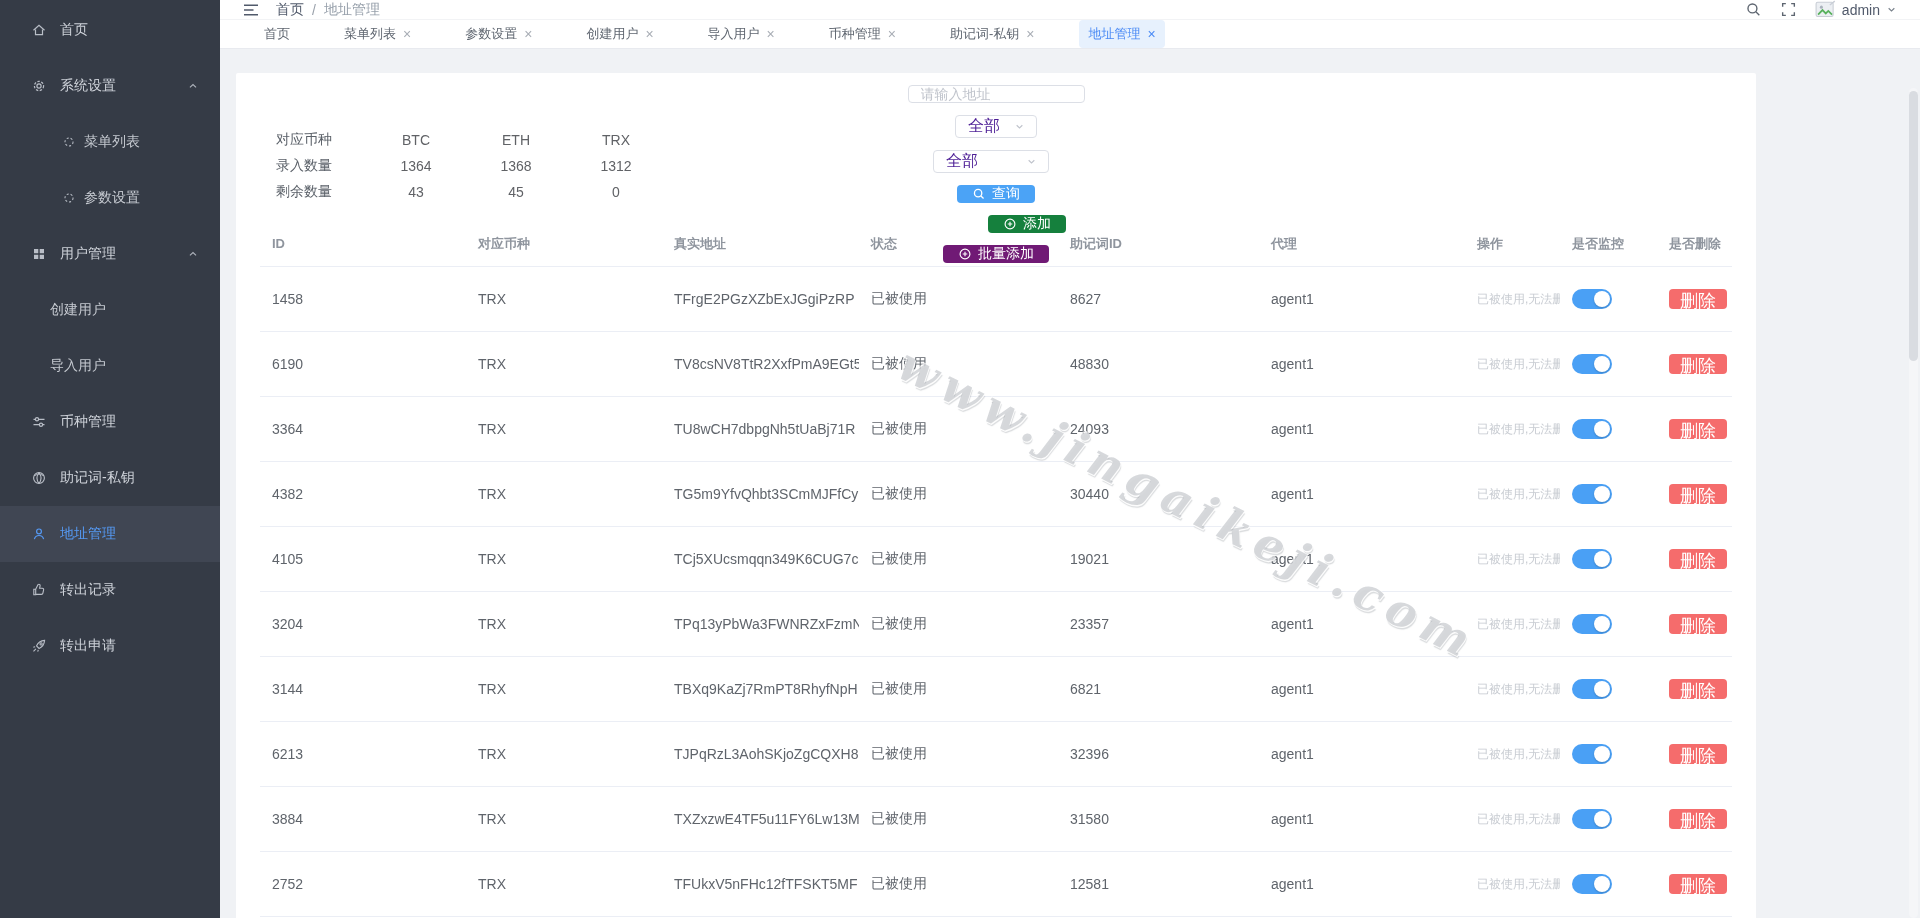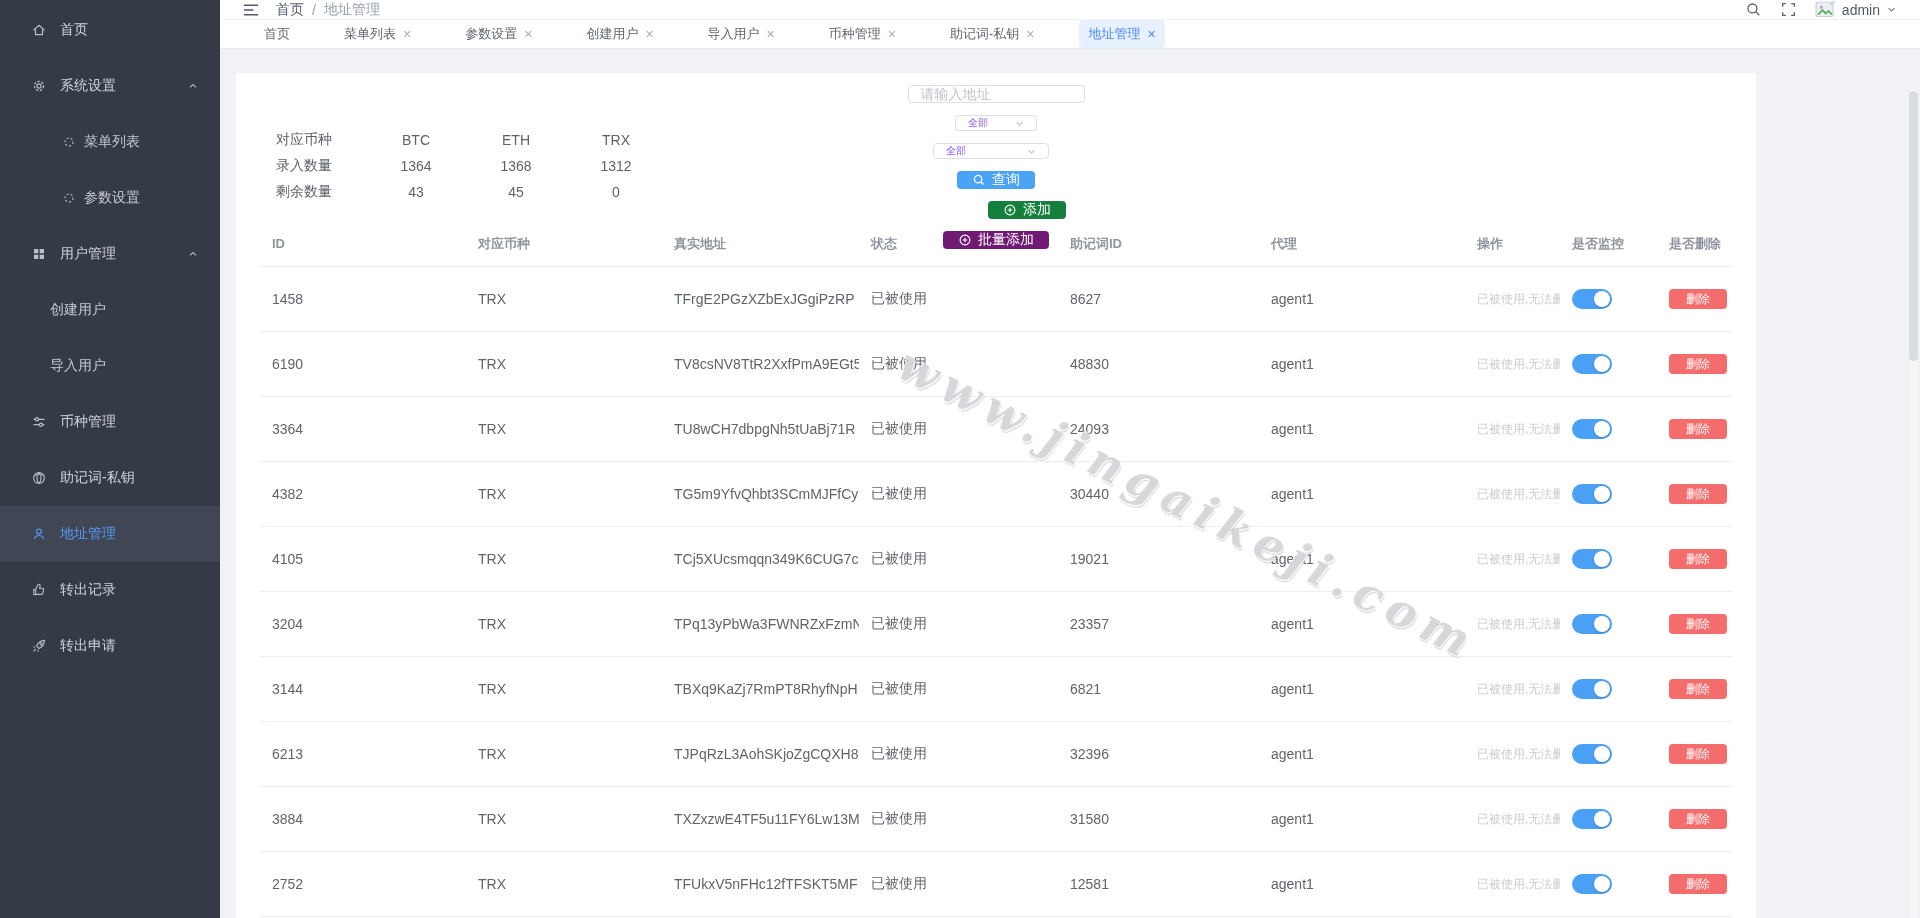--- a/index.html
+++ b/index.html
@@ -41,21 +41,21 @@
   .tab.active { background:#e7f1fd; color:#4a8af5; }
   .tab.active .x { color:#4a8af5; }
 
   
   .content { flex:1; position:relative; padding:24px 0 0 16px; }
   .card { width:1520px; height:1000px; background:#fff; border-radius:2px; padding:12px 24px 0 24px; }
 
   .filter-row { display:flex; align-items:center; gap:12px; height:32px;flex-direction:column; }
   .f-input { width:177px; height:32px; border:1px solid #dcdfe6; border-radius:4px; padding:0 12px; font-size:14px; color:#606266; outline:none; }
   .f-input::placeholder { color:#c0c4cc; }
-  .f-select { height:32px; border:1px solid #dcdfe6; border-radius:4px; display:flex; align-items:center; justify-content:space-between; padding:0 10px 0 12px; font-size:10px; color:#8b5cf6; cursor:pointer; background:#fff; }
+  .f-select { height:32px; border:1px solid #dcdfe6; border-radius:4px; display:flex; align-items:center; justify-content:space-between; padding:0 10px 0 12px; font-size:16px; color:#4c1d95; cursor:pointer; background:#fff; }
   .f-select .chev { color:#c0c4cc; }
   .sel-1 { width:82px; } .sel-2 { width:116px; margin-right:10px; }
   .btn { height:32px; border:none; border-radius:4px; color:#fff; font-size:14px; display:flex; align-items:center; gap:6px; padding:0 15px; cursor:pointer; font-family:inherit; }
   .btn .b-ic { width:14px; height:14px; color:#fff; }
   .btn-query { background:#4ba3f6; }
   .btn-add { background:#15803d; margin-left:62px; }
   .btn-batch { background:#701a75; }
 
   .stats { margin:10px 0 0 16px; font-size:14px; }
   .stats-row { display:flex; height:26px; align-items:center; color:#5a6068; }
@@ -63,21 +63,21 @@
   .stats-row .st-val { width:100px; text-align:center; color:#606266; }
 
   .dtable { margin-top:16px; font-size:14px; }
   .trow { display:grid; grid-template-columns:206px 196px 197px 199px 201px 206px 95px 97px 75px; align-items:center; }
   .trow > div { padding-left:12px; overflow:hidden; white-space:nowrap; }
   .thead { height:46px; color:#8f959e; font-weight:bold; font-size:13px; border-bottom:1px solid #ebeef5; }
   .tdata { height:65px; color:#5f646b; border-bottom:1px solid #ebeef5; }
   .op-note { font-size:12px; color:#c8ccd2; }
   .toggle { width:40px; height:20px; border-radius:10px; background:#4aa0f5; position:relative; cursor:pointer; }
   .toggle .knob { position:absolute; right:2px; top:2px; width:16px; height:16px; border-radius:50%; background:#fff; box-shadow:0 1px 2px rgba(0,0,0,.2); }
-  .btn-del { width:58px; height:20px; background:#f56c6c; color:#fff; border:none; border-radius:4px; font-size:12px; cursor:pointer; font-family:inherit; }
+  .btn-del { width:58px; height:20px; background:#f56c6c; color:#fff; border:none; border-radius:4px; font-size:18px; cursor:pointer; font-family:inherit; }
 
   .watermark { position:absolute; left:618px; top:428px; width:700px; text-align:center; font-family:"DejaVu Serif","Liberation Serif",serif; font-style:italic; font-weight:bold; font-size:46px; letter-spacing:8px; color:rgba(150,155,163,.38);
     text-shadow:1px 1px 0 rgba(255,255,255,.9), 2px 2px 1px rgba(120,125,132,.28), -1px -1px 0 rgba(255,255,255,.7);
     transform:rotate(26.5deg); pointer-events:none; z-index:5; white-space:nowrap; }
 
   .scrollbar { position:absolute; right:2px; top:88px; bottom:0; width:9px; background:#f5f6f8; border-radius:5px; z-index:6; }
   .scrollbar .thumb { position:absolute; top:3px; left:0; width:9px; height:270px; background:#d9dce1; border-radius:5px; cursor:pointer; }
 </style>
 </head>
 <body>

